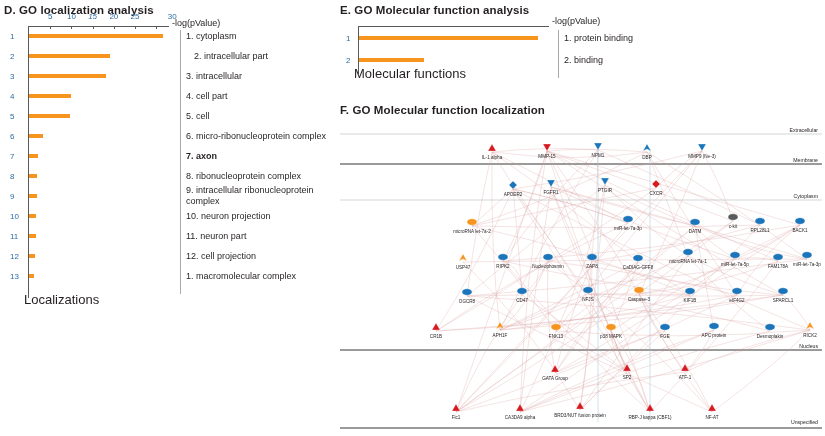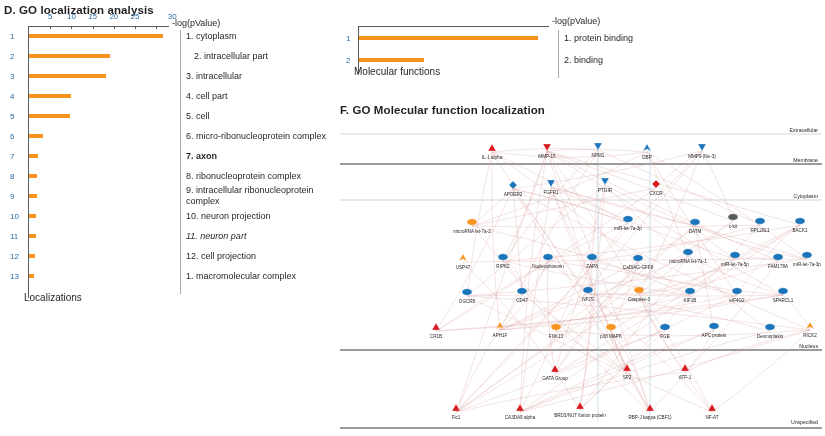--- a/index.html
+++ b/index.html
@@ -88,21 +88,21 @@
   }
   .cat-label {
     position: absolute;
     font-size: 9px;
     color: #231f20;
     line-height: 11px;
     transform: translateY(-50%);
   }
   .axis-bottom-label {
     position: absolute;
-    font-size: 10px;
+    font-size: 13px;
     color: #231f20;
   }
 
   
   #panel-e {
     position: absolute;
     left: 340px;
     top: 4px;
     width: 330px;
     height: 95px;
@@ -206,30 +206,31 @@
       <div class="cat-label" style="left: 182px; top: 132px; width: 146px;">6. micro-ribonucleoprotein complex</div>
       <div class="row-num" style="top: 152px;">7</div>
       <div class="cat-label" style="left: 182px; top: 152px; width: 146px; font-weight: bold;">7. axon</div>
       <div class="row-num" style="top: 172px;">8</div>
       <div class="cat-label" style="left: 182px; top: 172px; width: 146px;">8. ribonucleoprotein complex</div>
       <div class="row-num" style="top: 192px;">9</div>
       <div class="cat-label" style="left: 182px; top: 192px; width: 146px;">9. intracellular ribonucleoprotein complex</div>
       <div class="row-num" style="top: 212px;">10</div>
       <div class="cat-label" style="left: 182px; top: 212px; width: 146px;">10. neuron projection</div>
       <div class="row-num" style="top: 232px;">11</div>
-      <div class="cat-label" style="left: 182px; top: 232px; width: 146px; font-style: italic;">11. neuron part</div>
+      <div class="cat-label" style="left: 182px; top: 232px; width: 146px;">11. neuron part</div>
       <div class="row-num" style="top: 252px;">12</div>
       <div class="cat-label" style="left: 182px; top: 252px; width: 146px;">12. cell projection</div>
       <div class="row-num" style="top: 272px;">13</div>
       <div class="cat-label" style="left: 182px; top: 272px; width: 146px;">1. macromolecular complex</div>
     </div>
   <div class="cat-rule" style="left:176px; top:26px; height:264px;"></div>
 </div>
 
 <div id="panel-e">
+  <div class="panel-title">E. GO Molecular function analysis</div>
   <div class="axis-top"></div>
   <div class="chart-area"></div>
   <div class="axis-caption" style="left:212px; top:12px;">-log(pValue)</div>
   <div class="axis-bottom-label" style="left:14px; top:62px;">Molecular functions</div>
   <div id="e-bars">
       <div class="bar" style="left: 19px; top: 32px; width: 178.6px;"></div>
       <div class="bar" style="left: 19px; top: 54px; width: 64.6px;"></div>
     </div>
   <div id="e-cats">
       <div class="row-num" style="left: 6px; top: 34px;">1</div>

